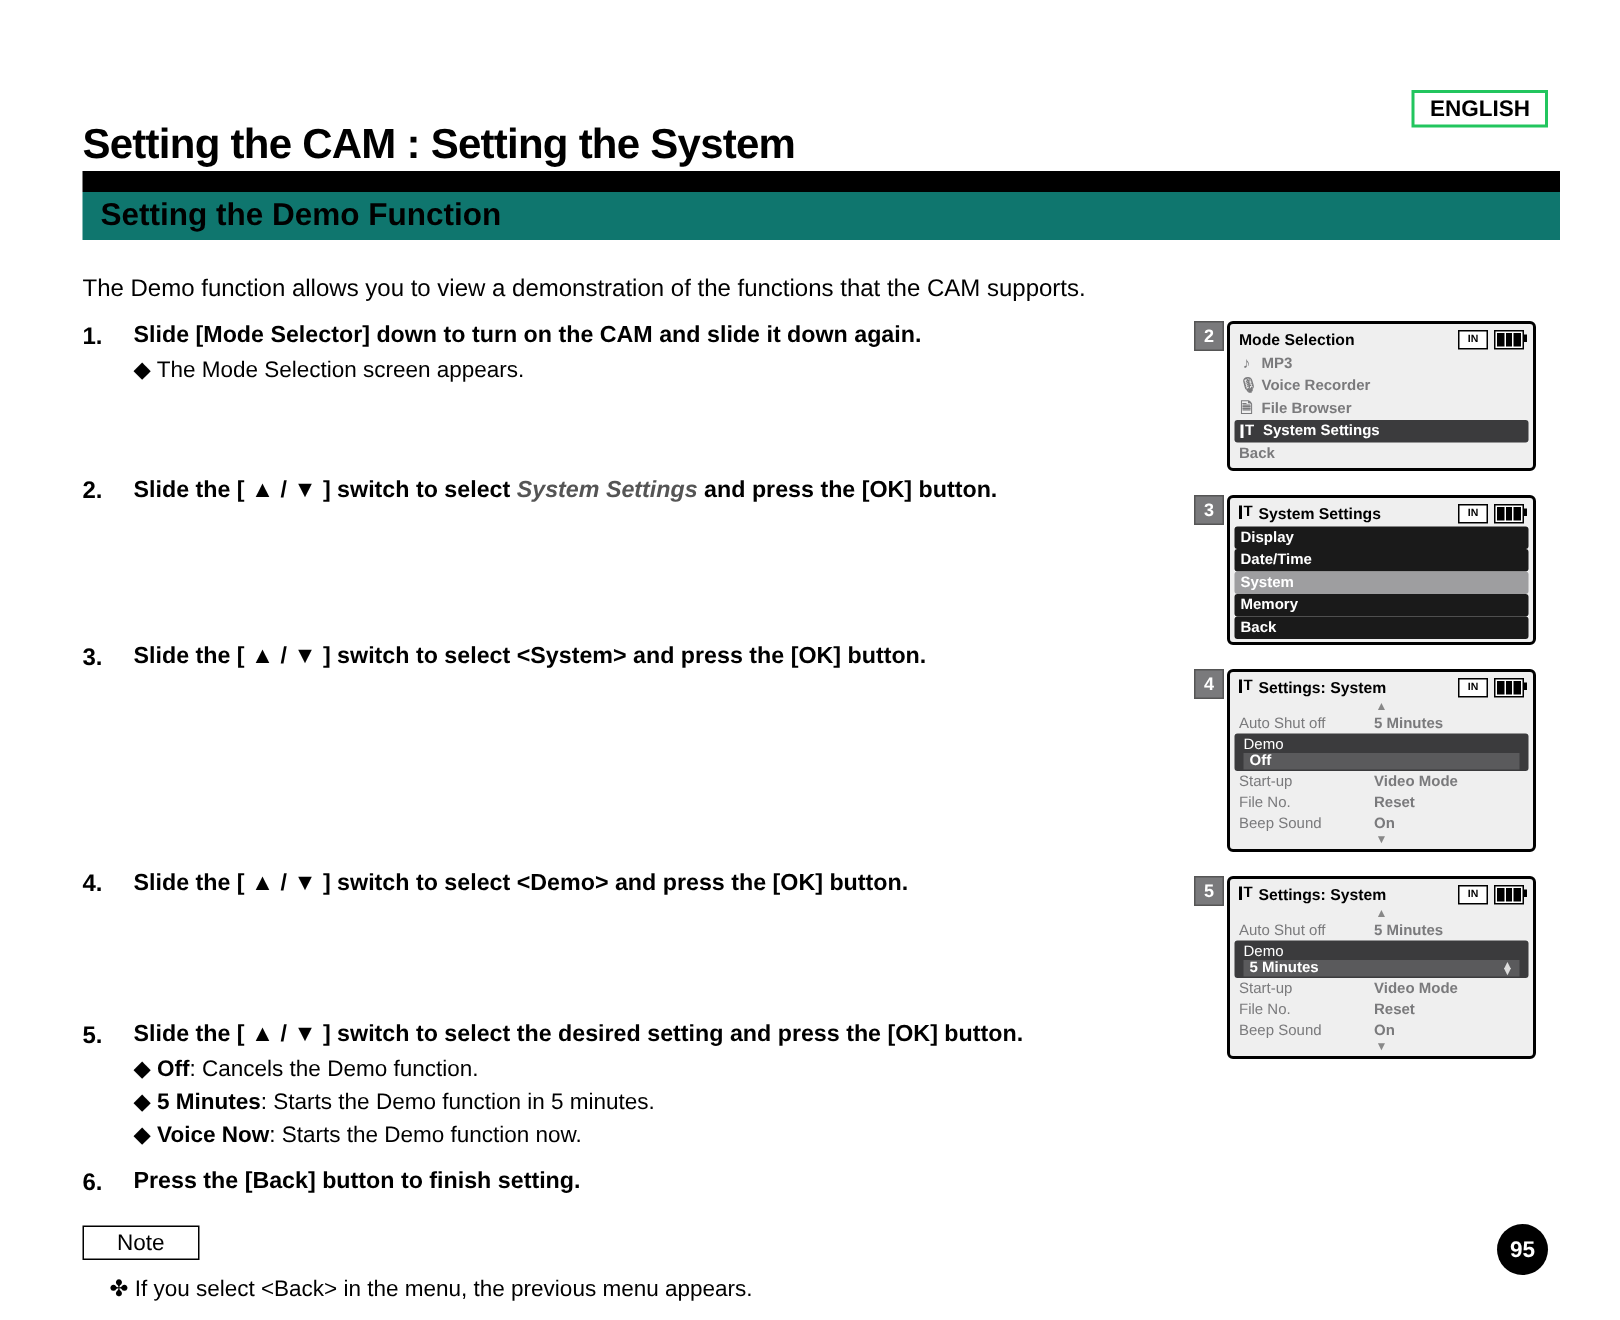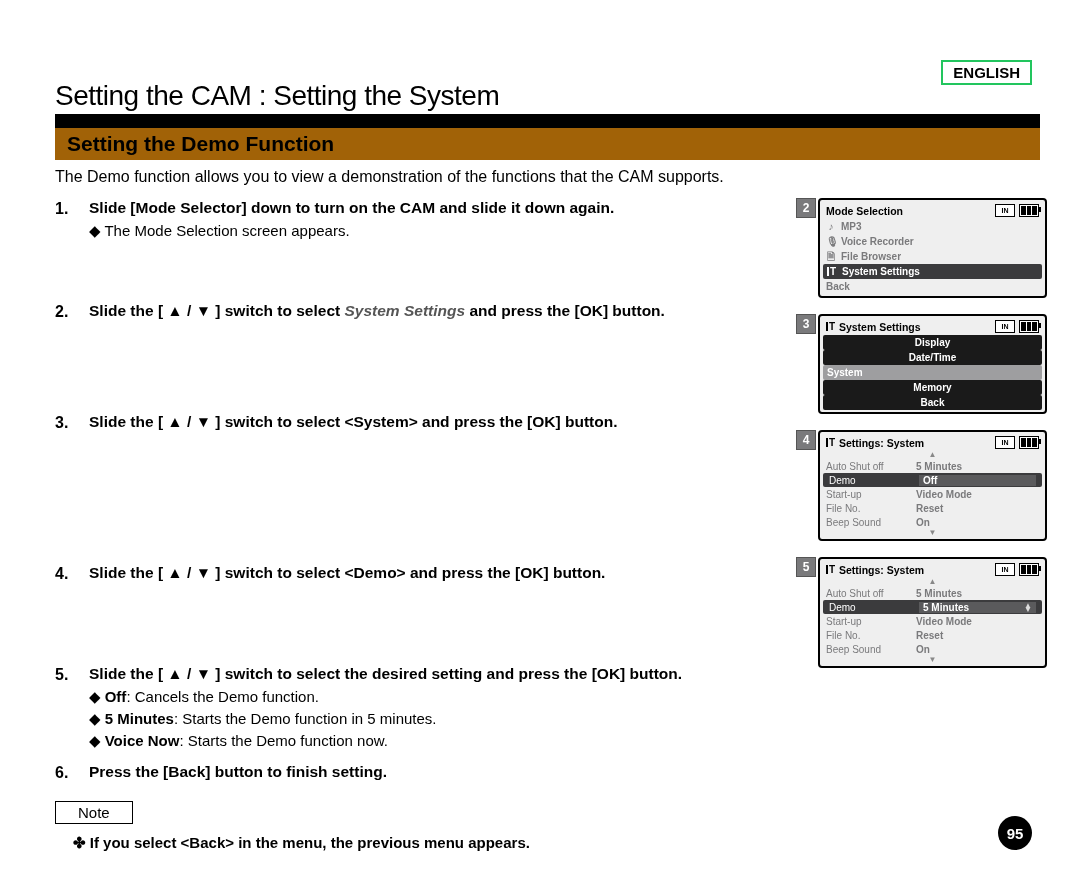--- a/index.html
+++ b/index.html
@@ -25,40 +25,40 @@
     border: 2px solid #22c55e;
     padding: 2px 10px;
     font-weight: bold;
     font-size: 15px;
   }
   .title-bar {
     margin-top: 30px;
   }
   .main-title {
     font-size: 28px;
-    font-weight: 400;
+    font-weight: 700;
     margin: 0 0 2px 0;
     letter-spacing: -0.5px;
   }
   .black-strip {
     background: #000;
     height: 14px;
     width: 100%;
   }
   .subtitle-bar {
-    background: #a16207;
+    background: #0f766e;
     color: #000;
     font-size: 21px;
     font-weight: 900;
     padding: 4px 12px;
     margin-top: 0;
   }
   .intro {
     font-size: 16px;
-    margin: 8px 0 12px 0;
+    margin: 24px 0 12px 0;
   }
   .content-row {
     display: flex;
     align-items: flex-start;
     gap: 28px;
   }
   .steps-col {
     flex: 1;
   }
   ol.steps {
@@ -89,21 +89,21 @@
   .sub { display:block; padding-left:0; font-weight:400; font-size:15px; margin-top:2px;}
   .diamond::before { content: "◆ "; }
   .sub b { font-weight:900; }
   .note-box {
     border: 1px solid #000;
     display: inline-block;
     padding: 2px 22px;
     font-size: 15px;
     margin: 8px 0 6px 0;
   }
-  .notes-list { margin: 4px 0 0 18px; padding:0; list-style:none; font-size:15px;font-weight:bold; }
+  .notes-list { margin: 4px 0 0 18px; padding:0; list-style:none; font-size:15px; }
   .notes-list li::before { content: "✤  "; }
   .page-num-badge {
     position:absolute;
     bottom: 30px;
     right: 48px;
     width: 34px; height: 34px;
     background:#000;
     border-radius:50%;
     color:#fff;
     font-weight:900;
@@ -123,21 +123,21 @@
     left:-22px; top:0;
     width:18px; height:18px;
     background:#7a7a7c;
     color:#fff;
     font-size:12px;
     font-weight:700;
     display:flex; align-items:center; justify-content:center;
     border: 1px solid #555;
   }
   .screen {
-    width: 229px;
+    width: 206px;
     border: 2px solid #000;
     border-radius: 4px;
     background: #efefef;
     box-sizing: border-box;
     padding: 2px 0 2px 0;
     font-size: 10px;
   }
   .screen-header {
     display:flex;
     align-items:center;
@@ -178,38 +178,37 @@
   .menu-row.sel {
     background:#3b3b3d;
     color:#fff;
     margin: 0 3px;
     border-radius:2px;
     padding: 2px 4px;
   }
   .menu-row.black-row{
     background:#1a1a1a; color:#fff; margin:0 3px; border-radius:2px; padding:2px 4px;
     font-weight:700;
-    justify-content:center;
   }
   .menu-row.light-sel { background:#9e9ea0; color:#fff; margin:0 3px; border-radius:2px; padding:2px 4px;}
   .mini-icon {
     width:10px; height:10px;
     display:inline-block;
     font-size:10px;
     line-height:10px;
     text-align:center;
     color:inherit;
   }
   .two-col-row {
     display:flex;
     padding: 1.5px 6px;
   }
   .two-col-row .c1 { width: 90px; font-weight:400; font-size:10px; color:#7a7a7c;}
   .two-col-row .c2 { flex:1; font-weight:700; font-size:10px; color:#7a7a7c;}
-  .two-col-row.sel { background:#3b3b3d; margin:0 3px; border-radius:2px;}
+  .two-col-row.sel { background:#3b3b3d; margin:0 3px; border-radius:2px;flex-direction:column;}
   .two-col-row.sel .c1, .two-col-row.sel .c2 { color:#fff; }
   .two-col-row.sel .c2 { background:#5a5a5c; padding-left:4px; position:relative;}
   .arr-up, .arr-dn { position:absolute; right:4px; font-size:8px; color:#ddd;}
   .arr-up { top:-1px;}
   .arr-dn { bottom:-1px;}
   .plain-arrow { text-align:center; font-size:8px; color:#888; line-height:8px;}
   .tool-icon {
     display:inline-flex; gap:0;
   }
   .tool-icon .stick { width:2px; height:9px; background:currentColor; display:inline-block; margin-right:1px;}

